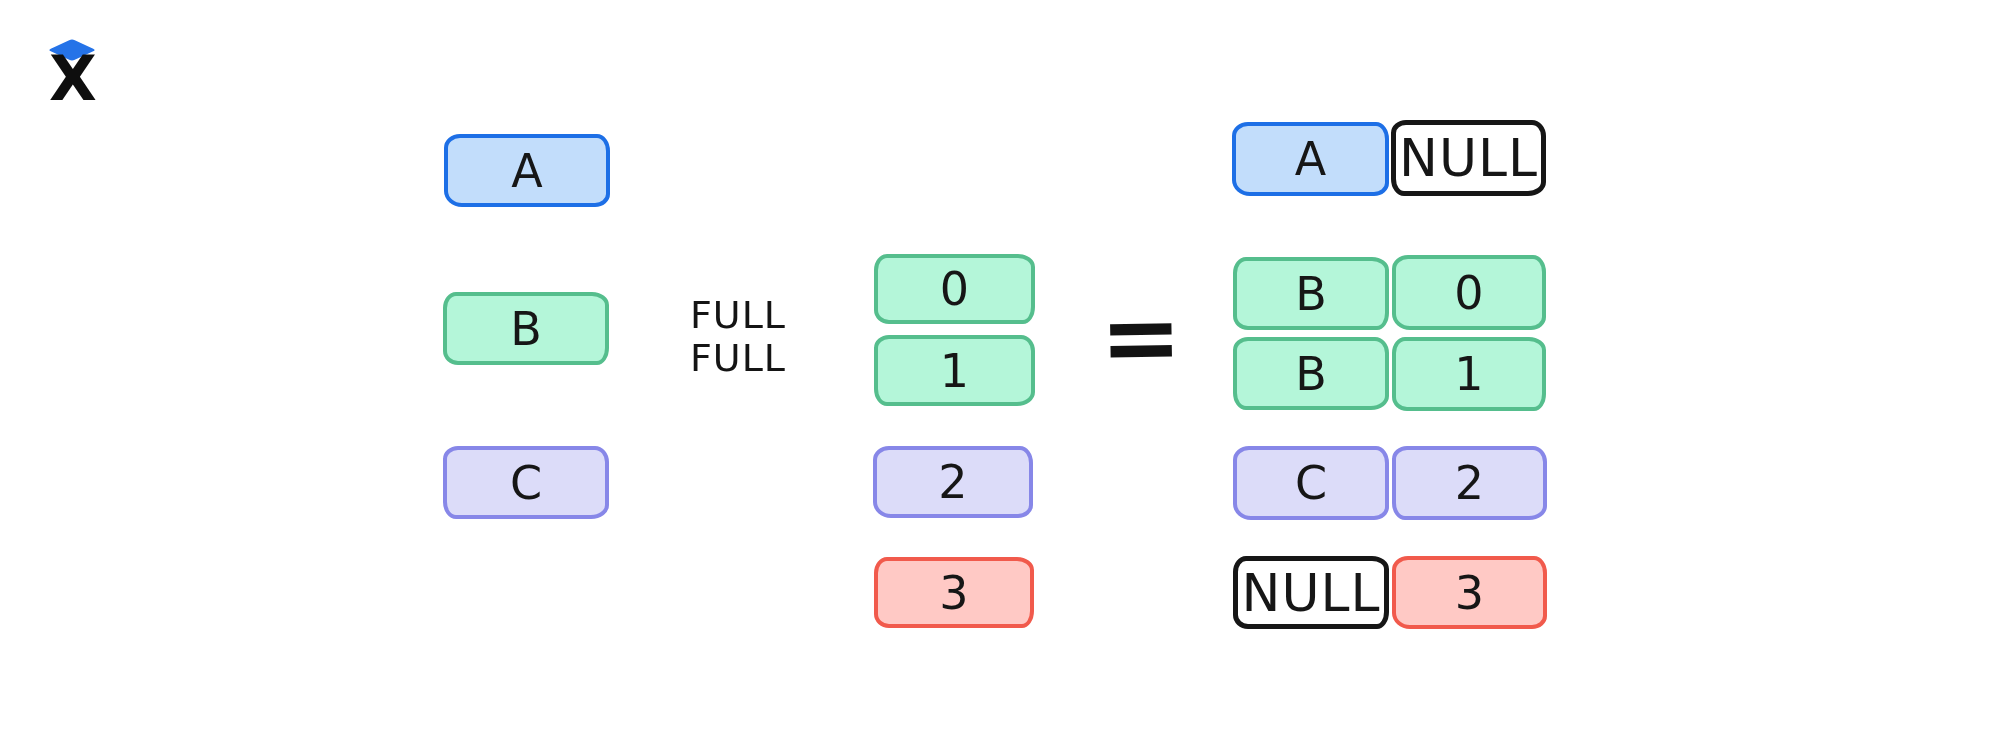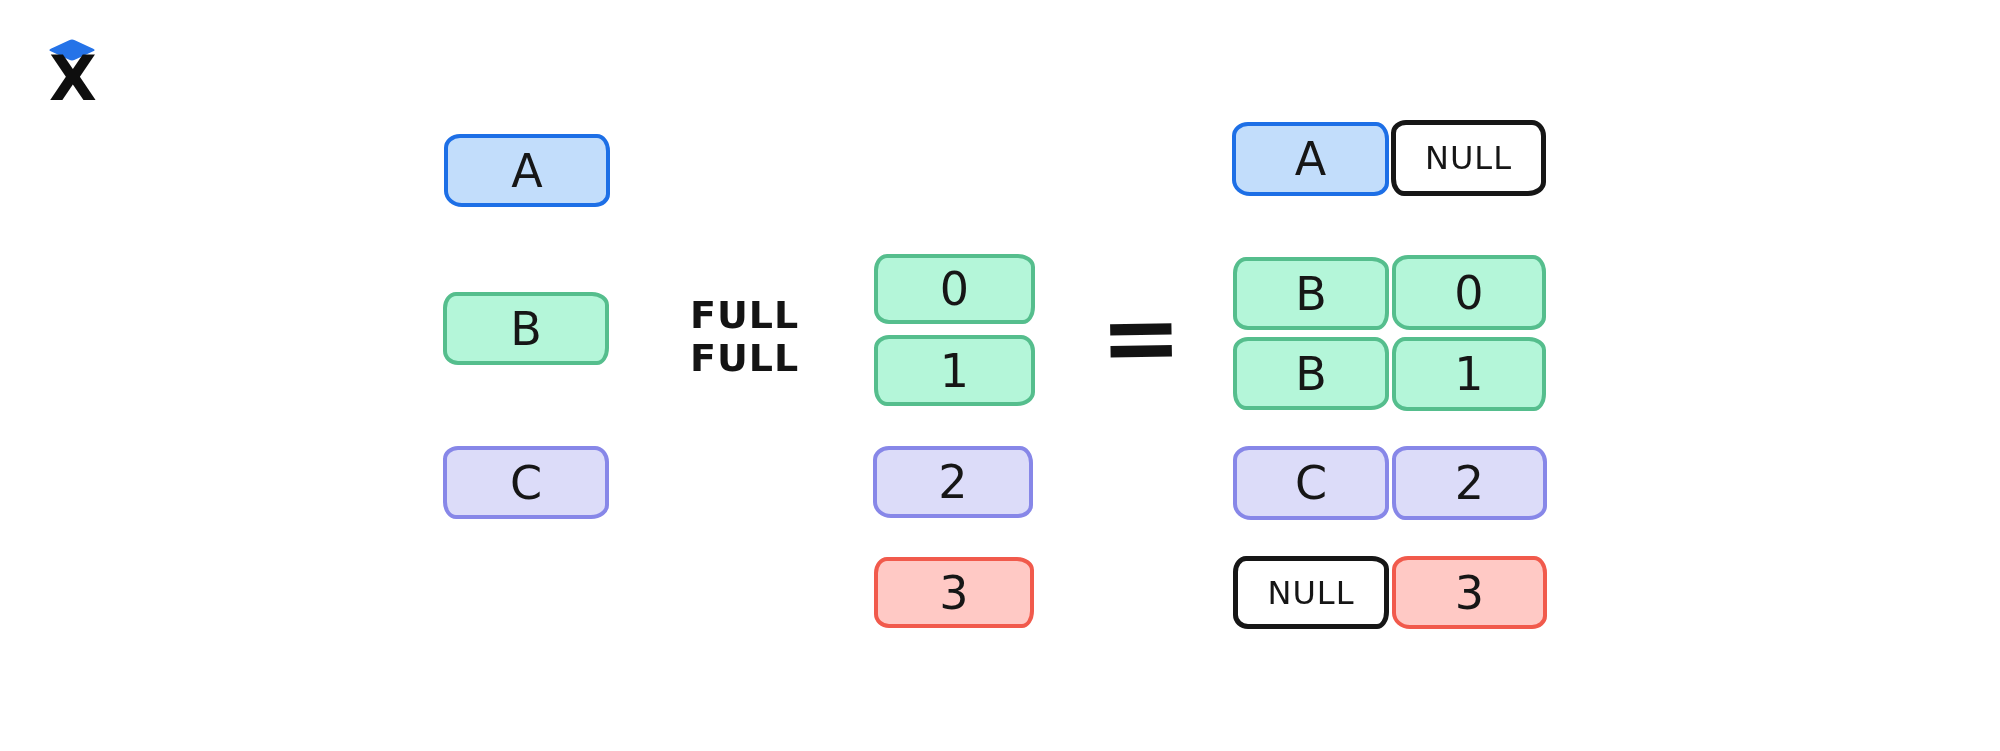--- a/index.html
+++ b/index.html
@@ -42,21 +42,21 @@
   }
   .rad-a { border-radius: 16px 13px 15px 18px / 14px 17px 13px 16px; }
   .rad-b { border-radius: 13px 17px 12px 15px / 16px 13px 17px 14px; }
   .rad-c { border-radius: 15px 14px 18px 13px / 13px 16px 14px 17px; }
 
   .cell[data-color="blue"]   { background: var(--blue-fill);   border-color: var(--blue-border); }
   .cell[data-color="green"]  { background: var(--green-fill);  border-color: var(--green-border); }
   .cell[data-color="purple"] { background: var(--purple-fill); border-color: var(--purple-border); }
   .cell[data-color="red"]    { background: var(--red-fill);    border-color: var(--red-border); }
   .cell[data-color="null"]   { background: var(--null-fill);   border-color: var(--null-border);
-                               font-size: 32px; letter-spacing: 1px; border-width: 5px; }
+                               font-size: 52px; letter-spacing: 1px; border-width: 5px; }
 
   
   .p-l0 { left: 444px; top: 134px; width: 166px; height: 73px; }
   .p-l1 { left: 443px; top: 292px; width: 166px; height: 73px; }
   .p-l2 { left: 443px; top: 446px; width: 166px; height: 73px; }
 
   
   .p-m0 { left: 874px; top: 254px; width: 161px; height: 70px; }
   .p-m1 { left: 874px; top: 335px; width: 161px; height: 71px; }
   .p-m2 { left: 873px; top: 446px; width: 160px; height: 72px; }
@@ -70,21 +70,21 @@
   .p-r2a { left: 1233px; top: 337px; width: 156px; height: 73px; }
   .p-r2b { left: 1392px; top: 337px; width: 154px; height: 74px; }
   .p-r3a { left: 1233px; top: 446px; width: 156px; height: 74px; }
   .p-r3b { left: 1392px; top: 446px; width: 155px; height: 74px; }
   .p-r4a { left: 1233px; top: 556px; width: 156px; height: 73px; }
   .p-r4b { left: 1392px; top: 556px; width: 155px; height: 73px; }
 
   
   .join-label {
     position: absolute; left: 690px; top: 294px;
-    font-size: 38px; font-weight: bold; line-height: 43px;
+    font-size: 38px; font-weight: normal; line-height: 43px;
     letter-spacing: 1px; color: #141414;
   }
 
   
   .equals {
     position: absolute; left: 1100px; top: 288px;
     font-size: 98px; font-weight: 600; line-height: 1;
     color: #131313;
     transform: rotate(-1deg);
   }

